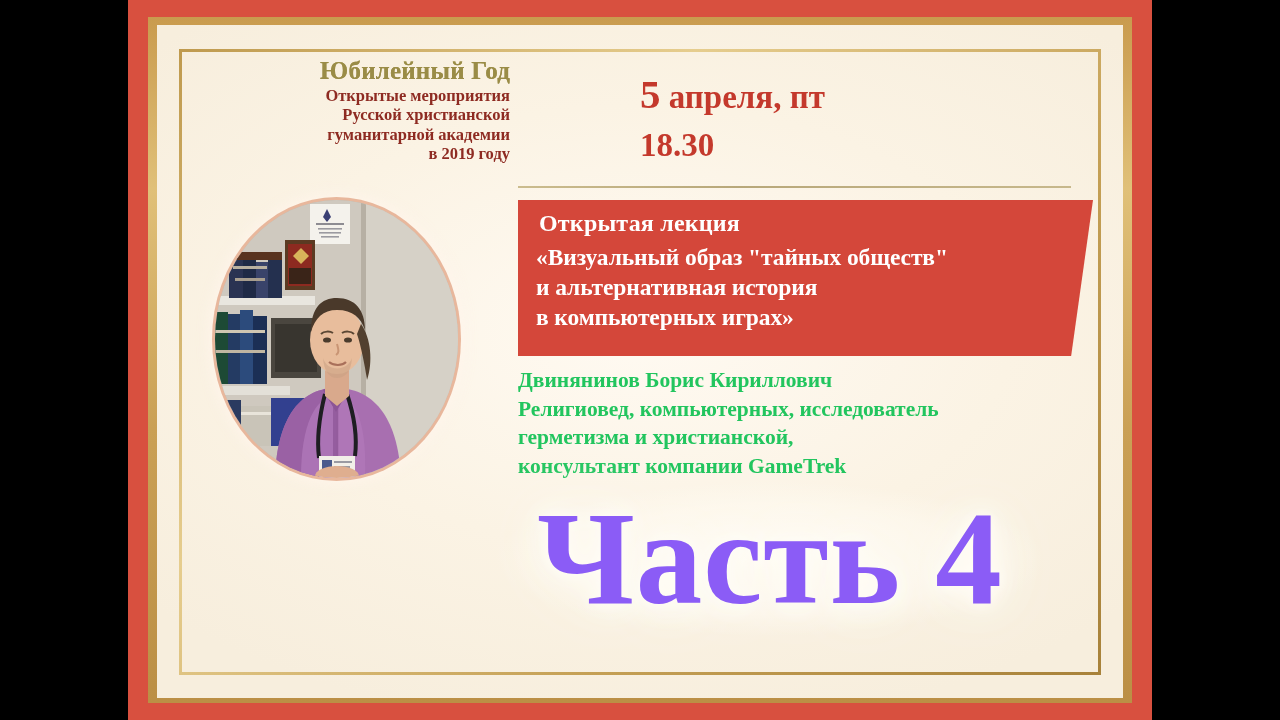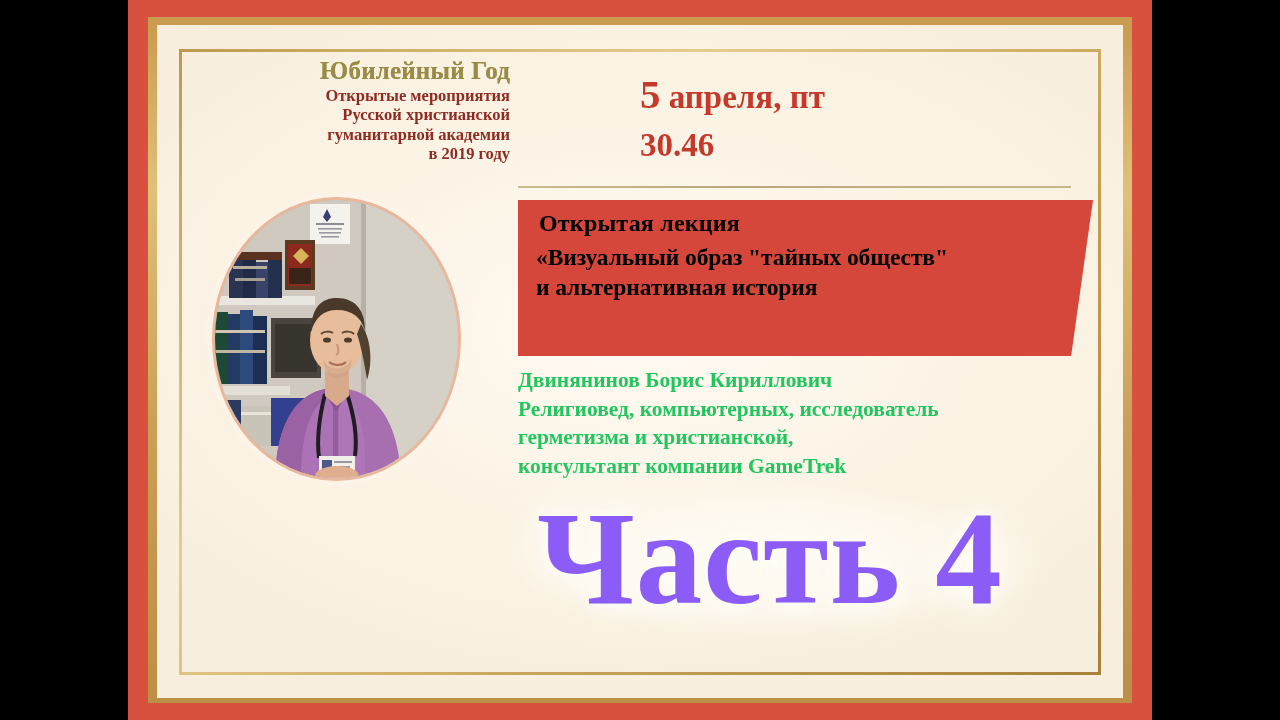--- a/index.html
+++ b/index.html
@@ -99,21 +99,21 @@
     background:linear-gradient(90deg,#cbbc8e,#b8a87a 40%,#c7b88c);
   }
 
   
   .banner{
     position:absolute;
     left:518px; top:200px;
     width:575px; height:156px;
     background:#d4473a;
     clip-path:polygon(0 0, 100% 0, 96.2% 100%, 0 100%);
-    color:#000000;
+    color:#ffffff;
     padding:9px 0 15px 18px;
   }
   .banner-kicker{
     font-size:24px; font-weight:bold; line-height:1.18;
     letter-spacing:.2px; margin-left:3px;
   }
   .banner-title{
     margin-top:6px;
     font-size:23.5px; font-weight:bold; line-height:1.27;
     letter-spacing:-.1px;
@@ -185,29 +185,30 @@
         <div>в 2019 году</div>
       </div>
     </div>
   </div>
 
 
   <div class="date-block">
     <div class="date-line">
       <span class="date-day">5</span><span class="date-rest"> апреля, пт</span>
     </div>
-    <div class="time-line">30.46</div>
+    <div class="time-line">18.30</div>
   </div>
   <div class="hair-rule"></div>
 
   <div class="banner">
     <div class="banner-kicker">Открытая лекция</div>
     <div class="banner-title">
       <div>«Визуальный образ "тайных обществ"</div>
       <div>и альтернативная история</div>
+      <div>в компьютерных играх»</div>
     </div>
   </div>
 
   <div class="speaker">
     <div>Двинянинов Борис Кириллович</div>
     <div>Религиовед, компьютерных, исследователь</div>
     <div>герметизма и христианской,</div>
     <div>консультант компании GameTrek</div>
   </div>
 

